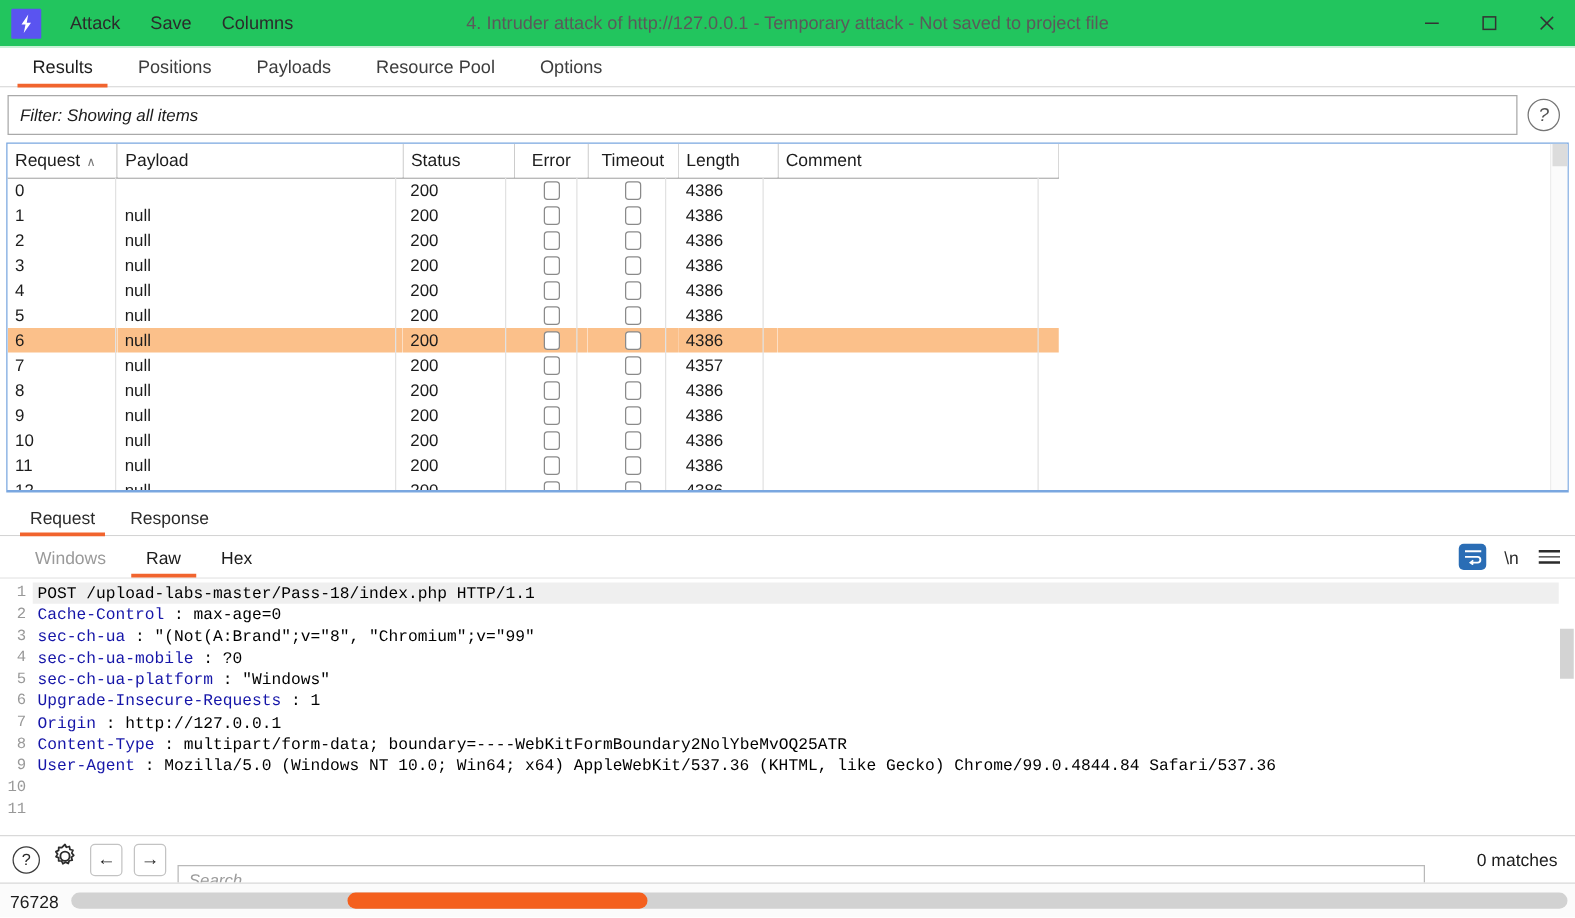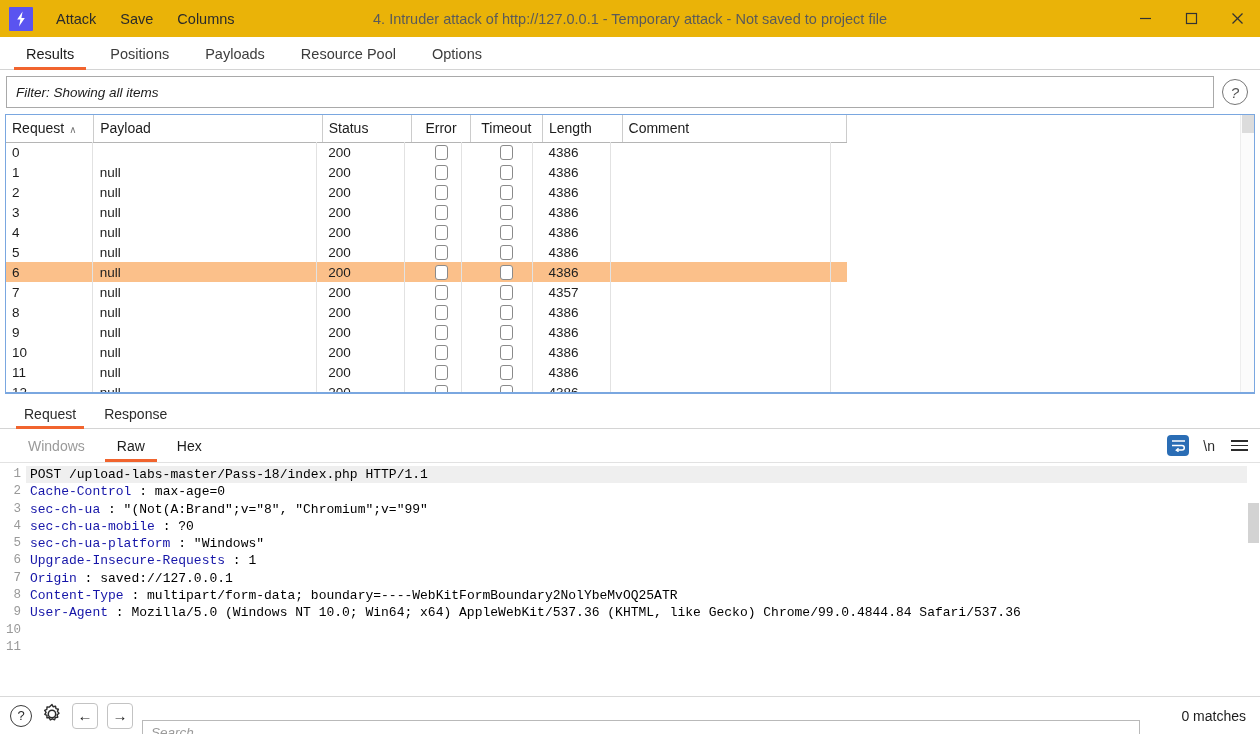--- a/index.html
+++ b/index.html
@@ -15,21 +15,21 @@
     width: 1260px; height: 734px;
     display: flex; flex-direction: column;
     background: #ffffff;
     position: relative;
   }
 
   
   .titlebar {
     height: 38px; min-height: 38px;
     display: flex; align-items: center;
-    background: #eab308;
+    background: #22c55e;
     border-bottom: 1px solid #ffffff;
     position: relative;
   }
   .logo {
     width: 24px; height: 24px; margin-left: 9px; margin-right: 12px;
     background: #5a54f0;
     display: flex; align-items: center; justify-content: center;
     border-radius: 1px;
     flex: 0 0 auto;
   }
@@ -564,21 +564,21 @@
         <div>10</div>
         <div>11</div>
       </div>
     <div class="code">
         <div class="ln first"><span>POST  /upload-labs-master/Pass-18/index.php      HTTP/1.1</span></div>
         <div class="ln"><span class="hdr">Cache-Control</span><span> :  max-age=0</span></div>
         <div class="ln"><span class="hdr">sec-ch-ua</span><span> : "(Not(A:Brand";v="8",   "Chromium";v="99"</span></div>
         <div class="ln"><span class="hdr">sec-ch-ua-mobile</span><span>  :  ?0</span></div>
         <div class="ln"><span class="hdr">sec-ch-ua-platform</span><span>  :  "Windows"</span></div>
         <div class="ln"><span class="hdr">Upgrade-Insecure-Requests</span><span>   :  1</span></div>
-        <div class="ln"><span class="hdr">Origin</span><span> :  saved://127.0.0.1</span></div>
+        <div class="ln"><span class="hdr">Origin</span><span> :  http://127.0.0.1</span></div>
         <div class="ln"><span class="hdr">Content-Type</span><span> :  multipart/form-data;   boundary=----WebKitFormBoundary2NolYbeMvOQ25ATR</span></div>
         <div class="ln"><span class="hdr">User-Agent</span><span> :  Mozilla/5.0  (Windows  NT 10.0;  Win64;  x64)  AppleWebKit/537.36   (KHTML,  like  Gecko)  Chrome/99.0.4844.84   Safari/537.36</span></div>
       </div>
     <div class="ed-vscroll">
       <div class="ed-vthumb"></div>
     </div>
   </div>
 
   <div class="searchbar">
     <div class="ico-circle">?</div>
@@ -587,14 +587,20 @@
         <path d="M11 7.3a3.7 3.7 0 1 0 0 7.4 3.7 3.7 0 0 0 0-7.4z" fill="none" stroke="#2b2b2b" stroke-width="1.5"></path>
         <path d="M11 1.6l1.1 2.2 2.4-.6 .5 2.4 2.4 .6-1 2.2 1.6 1.9-1.9 1.6 .7 2.3-2.4 .3-.8 2.3-2.2-1-2.1 1.2-1-2.2-2.4-.1 .1-2.4-2.2-1 1.3-2-1.4-2 2.2-1 .1-2.4 2.4 .2z" fill="none" stroke="#2b2b2b" stroke-width="1.4" stroke-linejoin="round"></path>
       </svg>
     </div>
     <div class="navbtn">←</div>
     <div class="navbtn">→</div>
     <input class="searchinput" type="text" placeholder="Search..." style="">
     <div class="matches">0 matches</div>
   </div>
 
+  <div class="statusbar">
+    <div class="status-num">76728</div>
+    <div class="hscroll">
+      <div class="hthumb"></div>
+    </div>
+  </div>
 
 </div>
 
 </body></html>

